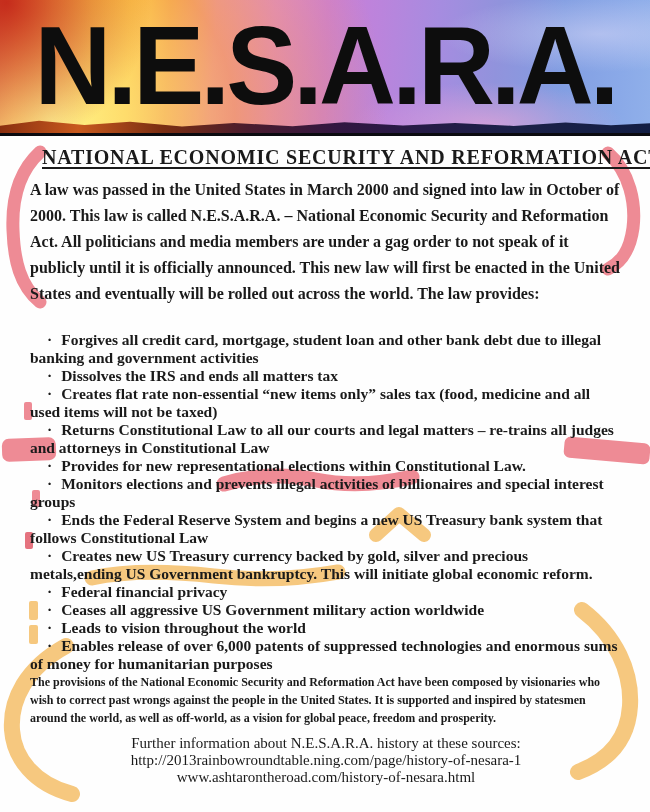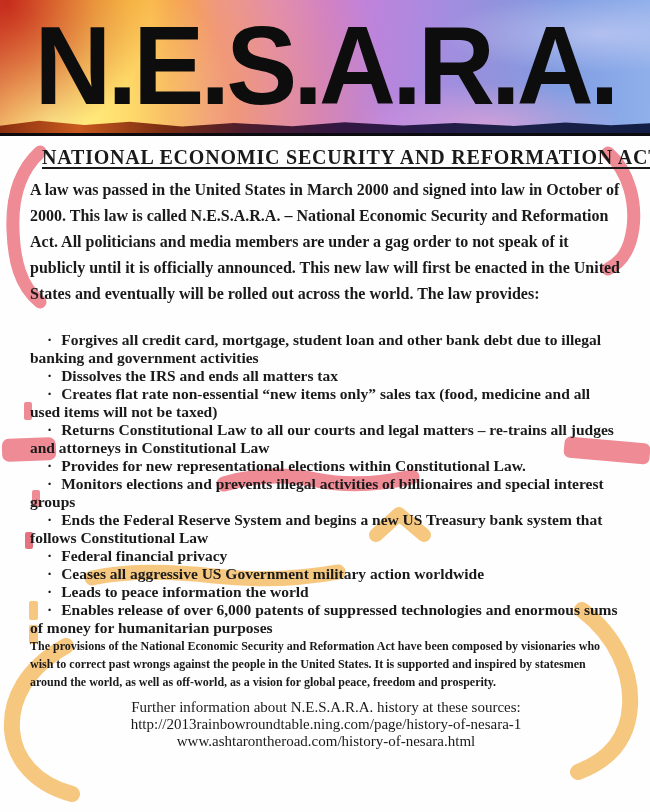--- a/index.html
+++ b/index.html
@@ -118,26 +118,27 @@
 
 
         <p class="bullet"><span class="dot">·</span><span>Returns Constitutional Law to all our courts and legal matters – re-trains all judges and attorneys in Constitutional Law</span></p>
 
         <p class="bullet"><span class="dot">·</span><span>Provides for new representational elections within Constitutional Law.</span></p>
 
         <p class="bullet"><span class="dot">·</span><span>Monitors elections and prevents illegal activities of billionaires and special interest groups</span></p>
 
         <p class="bullet"><span class="dot">·</span><span>Ends the Federal Reserve System and begins a new US Treasury bank system that follows Constitutional Law</span></p>
 
+        <p class="bullet"><span class="dot">·</span><span>Creates new US Treasury currency backed by gold, silver and precious metals,ending US Government bankruptcy. This will initiate global economic reform.</span></p>
 
         <p class="bullet"><span class="dot">·</span><span>Federal financial privacy</span></p>
 
         <p class="bullet"><span class="dot">·</span><span>Ceases all aggressive US Government military action worldwide</span></p>
 
-        <p class="bullet"><span class="dot">·</span><span>Leads to peace information the world</span></p>
+        <p class="bullet"><span class="dot">·</span><span>Leads to vision throughout the world</span></p>
 
         <p class="bullet"><span class="dot">·</span><span>Enables release of over 6,000 patents of suppressed technologies and enormous sums of money for humanitarian purposes</span></p>
       </div>
 
     <p class="closing">The provisions of the National Economic Security and Reformation Act have been composed by visionaries who wish to correct past wrongs against the people in the United States. It is supported and inspired by statesmen around the world, as well as off-world, as a vision for global peace, freedom and prosperity.</p>
 
     <div class="footer">
       <p>Further information about N.E.S.A.R.A. history at these sources:</p>
       <p>http://2013rainbowroundtable.ning.com/page/history-of-nesara-1</p>
       <p>www.ashtarontheroad.com/history-of-nesara.html</p>

